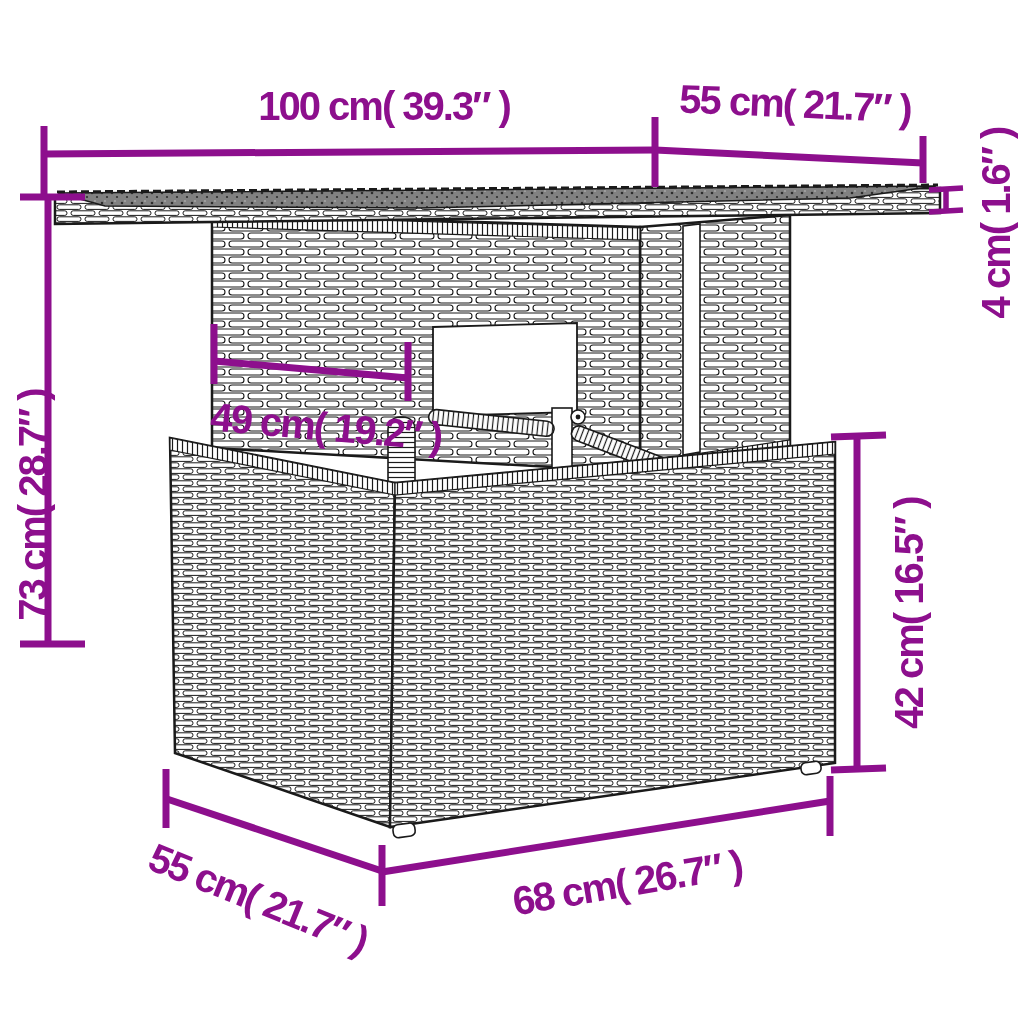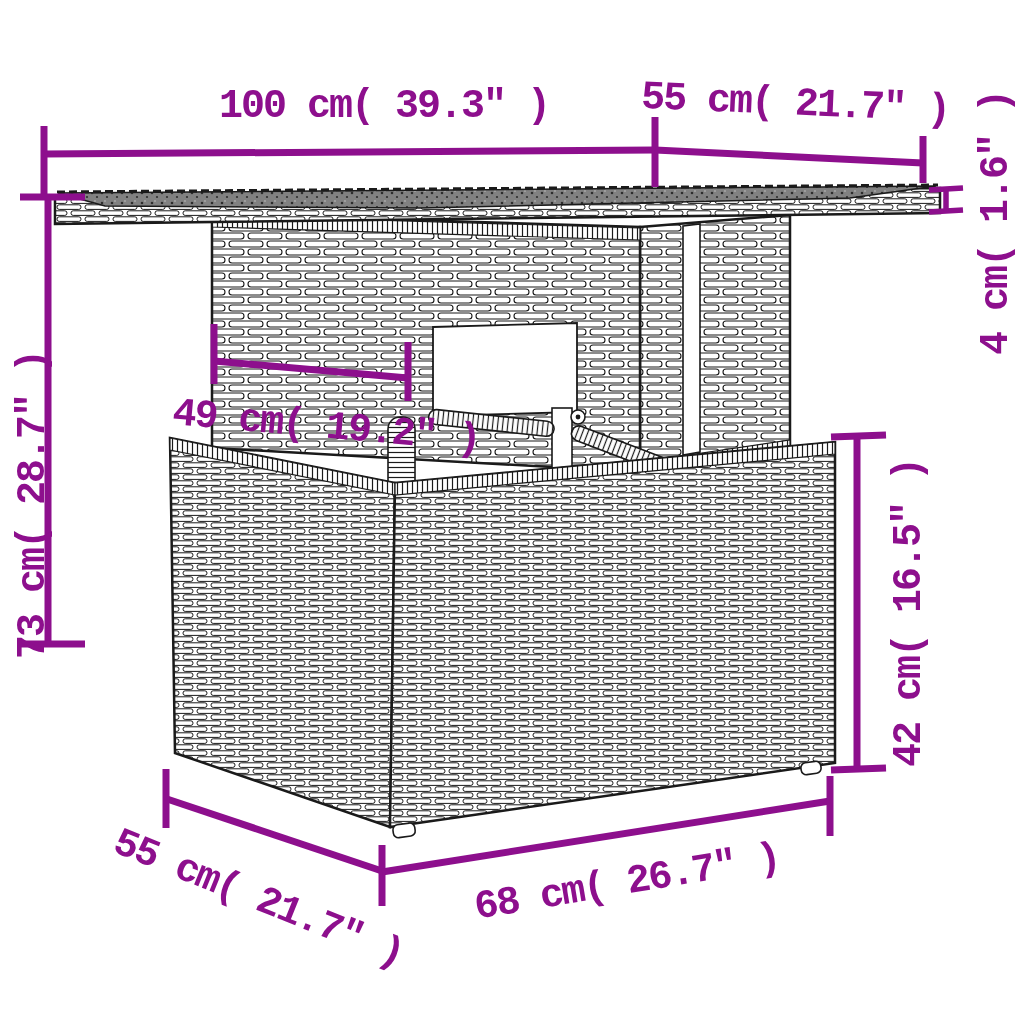--- a/index.html
+++ b/index.html
@@ -1,21 +1,21 @@
 <!DOCTYPE html>
 <html><head>
 <meta charset="utf-8">
 <style>
   html,body{margin:0;padding:0;background:#ffffff;}
   #stage{
     position:relative;
     width:1024px;height:1024px;
     background:#ffffff;
     overflow:hidden;
-    font-family:Liberation Mono, monospace;
+    font-family:Liberation Sans, sans-serif;
   }
   #art{position:absolute;left:0;top:0;}
   .dim-label{
     position:absolute;
     font-weight:bold;
     font-size:40px;
     letter-spacing:-2px;
     white-space:nowrap;
     color:#8D0F8D;
     transform-origin:center center;

